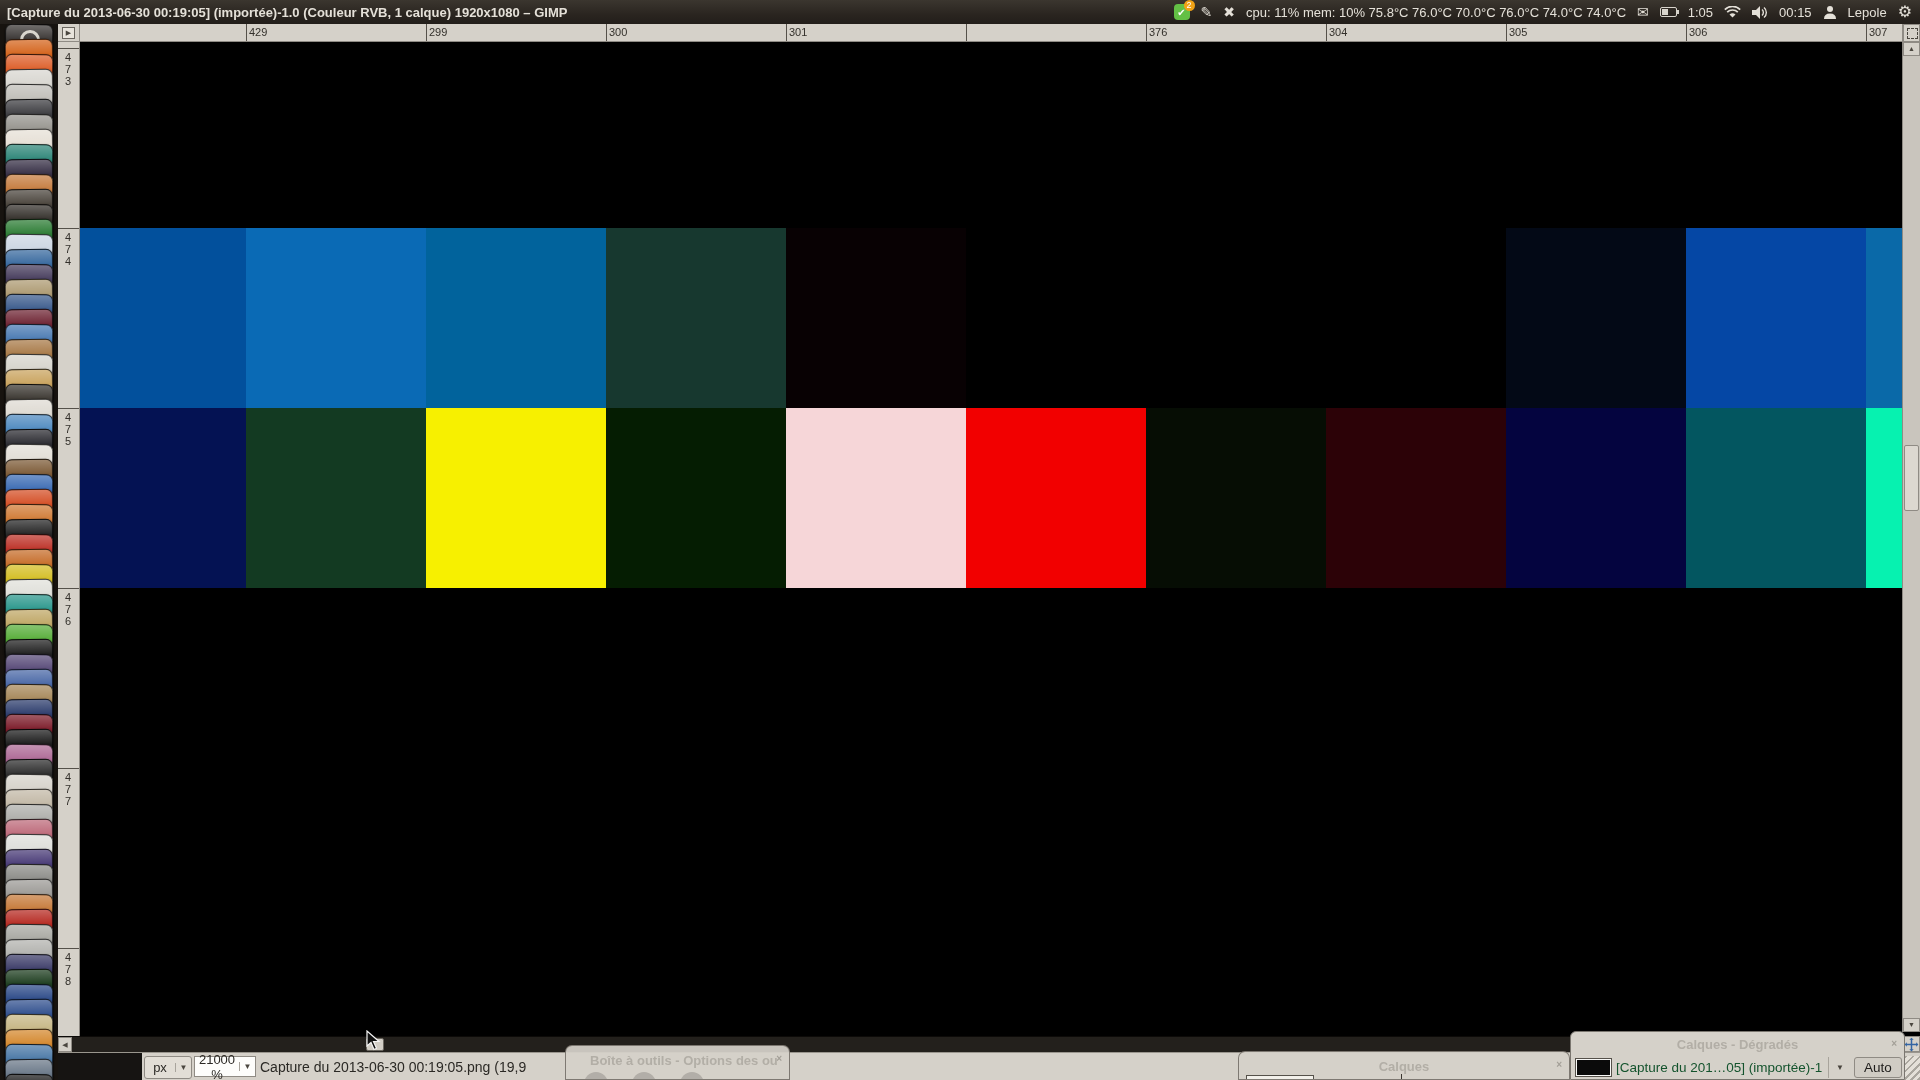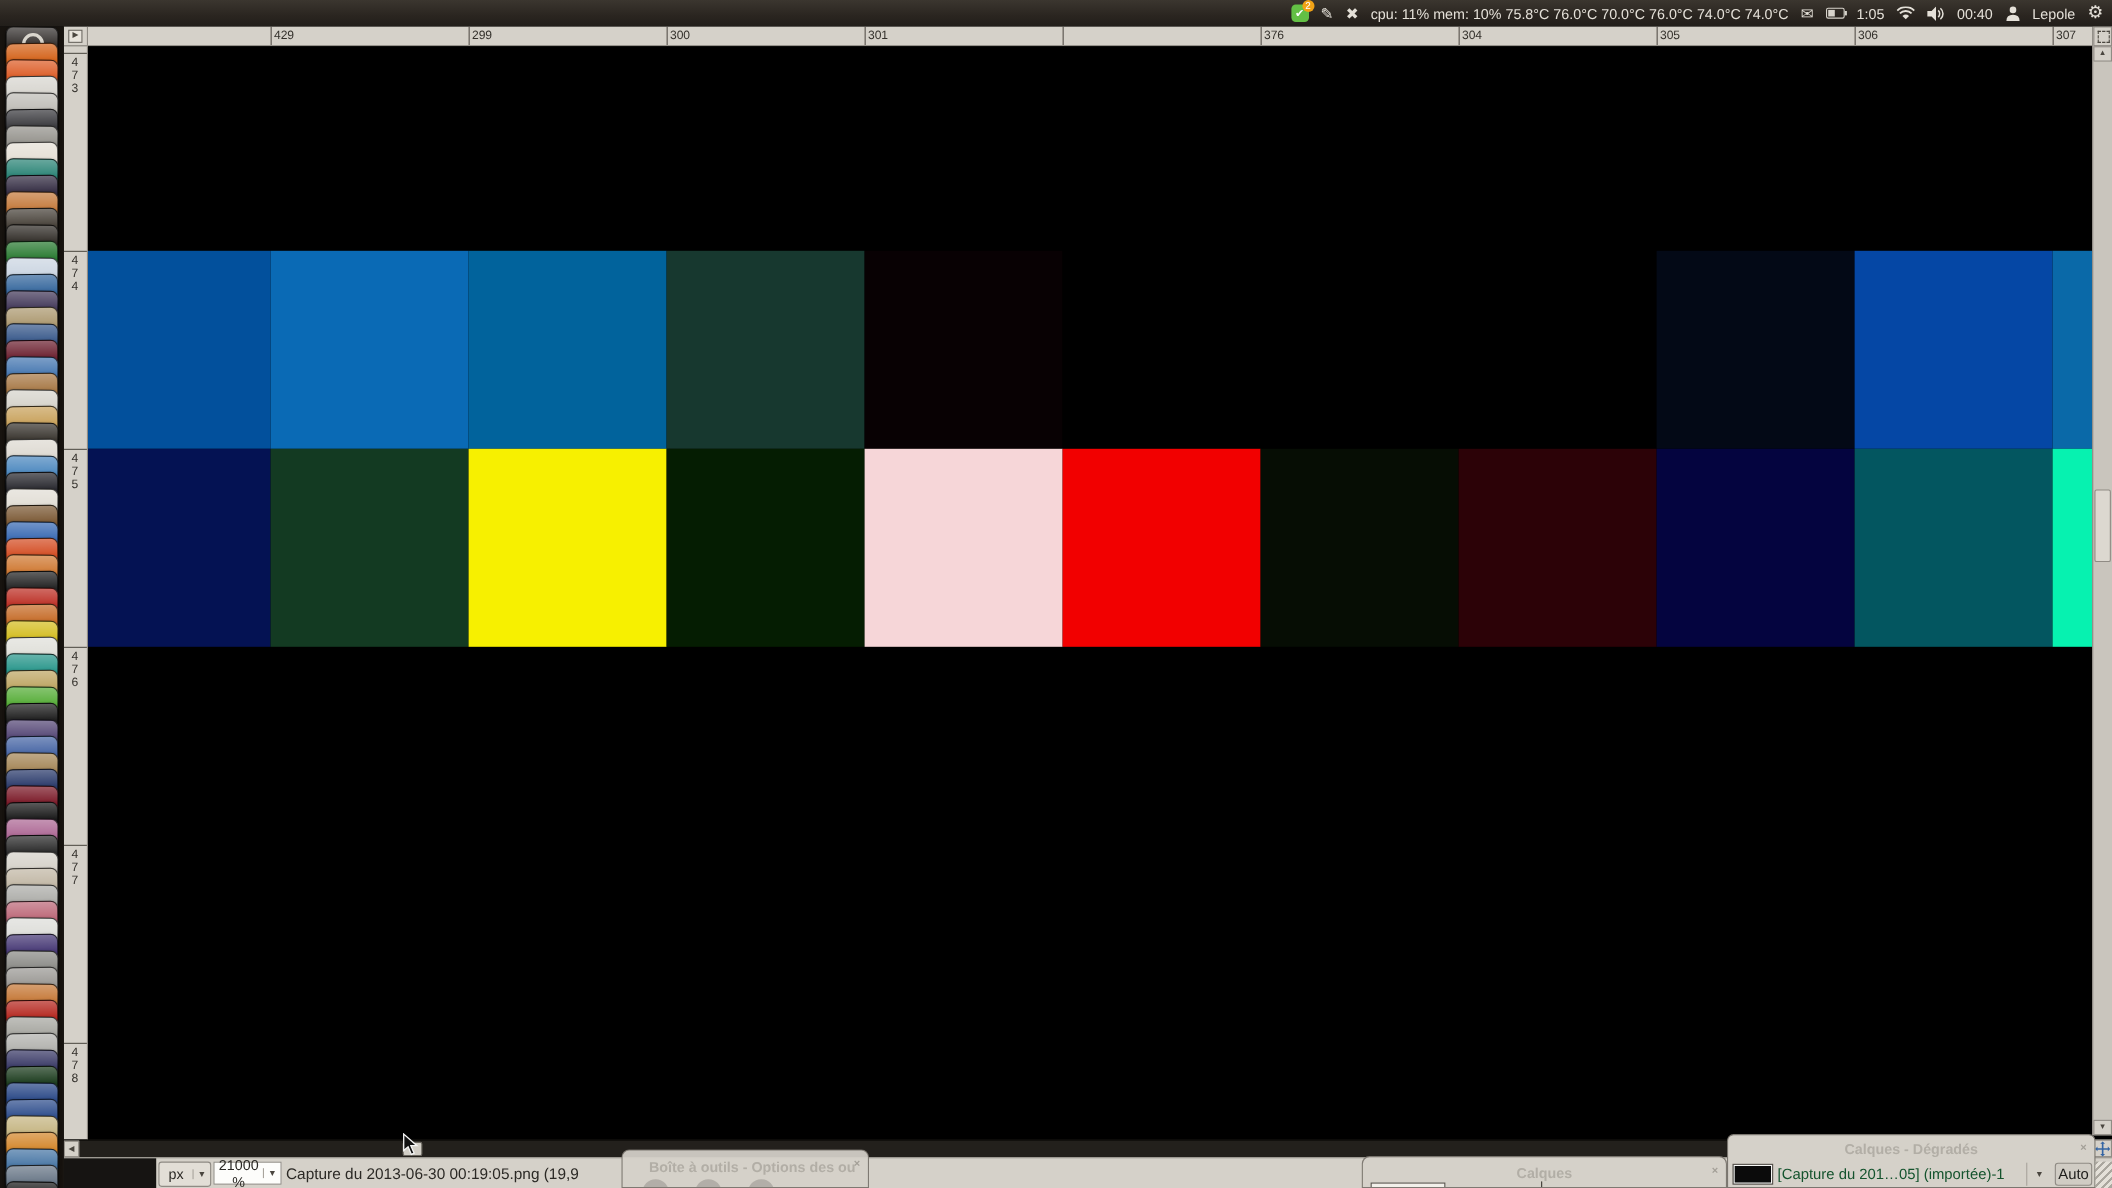--- a/index.html
+++ b/index.html
@@ -102,31 +102,32 @@
   #dock{left:1570px;top:1031px;width:335px;height:49px;background:#d5d1c9;
     border:1px solid #7a766f;border-radius:6px 6px 0 0;box-sizing:border-box;z-index:61;}
   #dock-title{font-weight:700;font-size:13px;color:#b2aea6;text-align:center;margin-top:5px;}
   #dock-x{position:absolute;right:7px;top:6px;font-size:10px;color:#a39f97;font-weight:700;}
   #dock-row{position:absolute;left:3px;top:24px;right:2px;height:23px;display:flex;align-items:center;}
   #dock-swatch{width:33px;height:15px;background:#0b0b0b;border:1px solid #f8f8f6;
     box-shadow:0 0 0 1px #55514a;margin:0 5px 0 2px;}
   #dock-image-name{flex:1;font-size:13.5px;color:#14532d;white-space:nowrap;overflow:hidden;}
   #dock-dd{width:22px;height:21px;border-left:1px solid #a8a49c;text-align:center;
     font-size:8px;line-height:21px;color:#4a463f;}
-  #dock-auto{width:34px;height:21px;margin-left:3px;background:#d0ccc4;border:1px solid #8f8b84;
+  #dock-auto{width:48px;height:21px;margin-left:3px;background:#d0ccc4;border:1px solid #8f8b84;
     border-radius:3px;font-size:13.5px;text-align:center;line-height:19px;color:#1d1c1a;box-sizing:border-box;}
   #resize-grip{left:1905px;top:1056px;width:15px;height:24px;z-index:62;
     background:repeating-linear-gradient(135deg,#aaa69e 0 2px,#e4e0d8 2px 5px);}
 
   #cursor{left:366px;top:1030px;z-index:90;}
 </style>
 </head>
 <body>
 
 <div id="panel" class="abs">
+  <span id="panel-title">[Capture du 2013-06-30 00:19:05] (importée)-1.0 (Couleur RVB, 1 calque) 1920x1080 – GIMP</span>
   <div id="indicators">
     <span id="msg-icon">
       <span>✔</span>
       <span id="msg-badge">2</span>
     </span>
     <span class="glyph">✎</span>
     <span class="glyph">✖</span>
     <span class="ind-txt">cpu: 11% mem: 10% 75.8°C 76.0°C 70.0°C 76.0°C 74.0°C 74.0°C</span>
     <span class="glyph">✉</span>
     <span id="battery-icon">
@@ -136,21 +137,21 @@
     <svg width="17" height="13" viewBox="0 0 17 13">
       <path d="M8.5 11.5 L5.5 8.5 A4.5 4.5 0 0 1 11.5 8.5 Z" fill="#e4e0d8"></path>
       <path d="M3.2 6.2 A7.5 7.5 0 0 1 13.8 6.2" stroke="#e4e0d8" stroke-width="1.7" fill="none"></path>
       <path d="M0.8 3.6 A10.8 10.8 0 0 1 16.2 3.6" stroke="#e4e0d8" stroke-width="1.7" fill="none"></path>
     </svg>
     <svg width="16" height="13" viewBox="0 0 16 13">
       <polygon points="0,4 4,4 8,0 8,13 4,9 0,9" fill="#e4e0d8"></polygon>
       <path d="M10 3.5 A4 4 0 0 1 10 9.5" stroke="#e4e0d8" stroke-width="1.4" fill="none"></path>
       <path d="M12 1.5 A6.5 6.5 0 0 1 12 11.5" stroke="#e4e0d8" stroke-width="1.4" fill="none"></path>
     </svg>
-    <span class="ind-txt">00:40</span>
+    <span class="ind-txt">00:15</span>
     <svg width="14" height="14" viewBox="0 0 14 14">
       <circle cx="7" cy="4" r="3" fill="#e4e0d8"></circle>
       <path d="M1 14 Q1 8.5 7 8.5 Q13 8.5 13 14 Z" fill="#e4e0d8"></path>
     </svg>
     <span class="ind-txt">Lepole</span>
     <span class="glyph" style="font-size:16px">⚙</span>
   </div>
 </div>
 
 <div id="launcher" class="abs">

